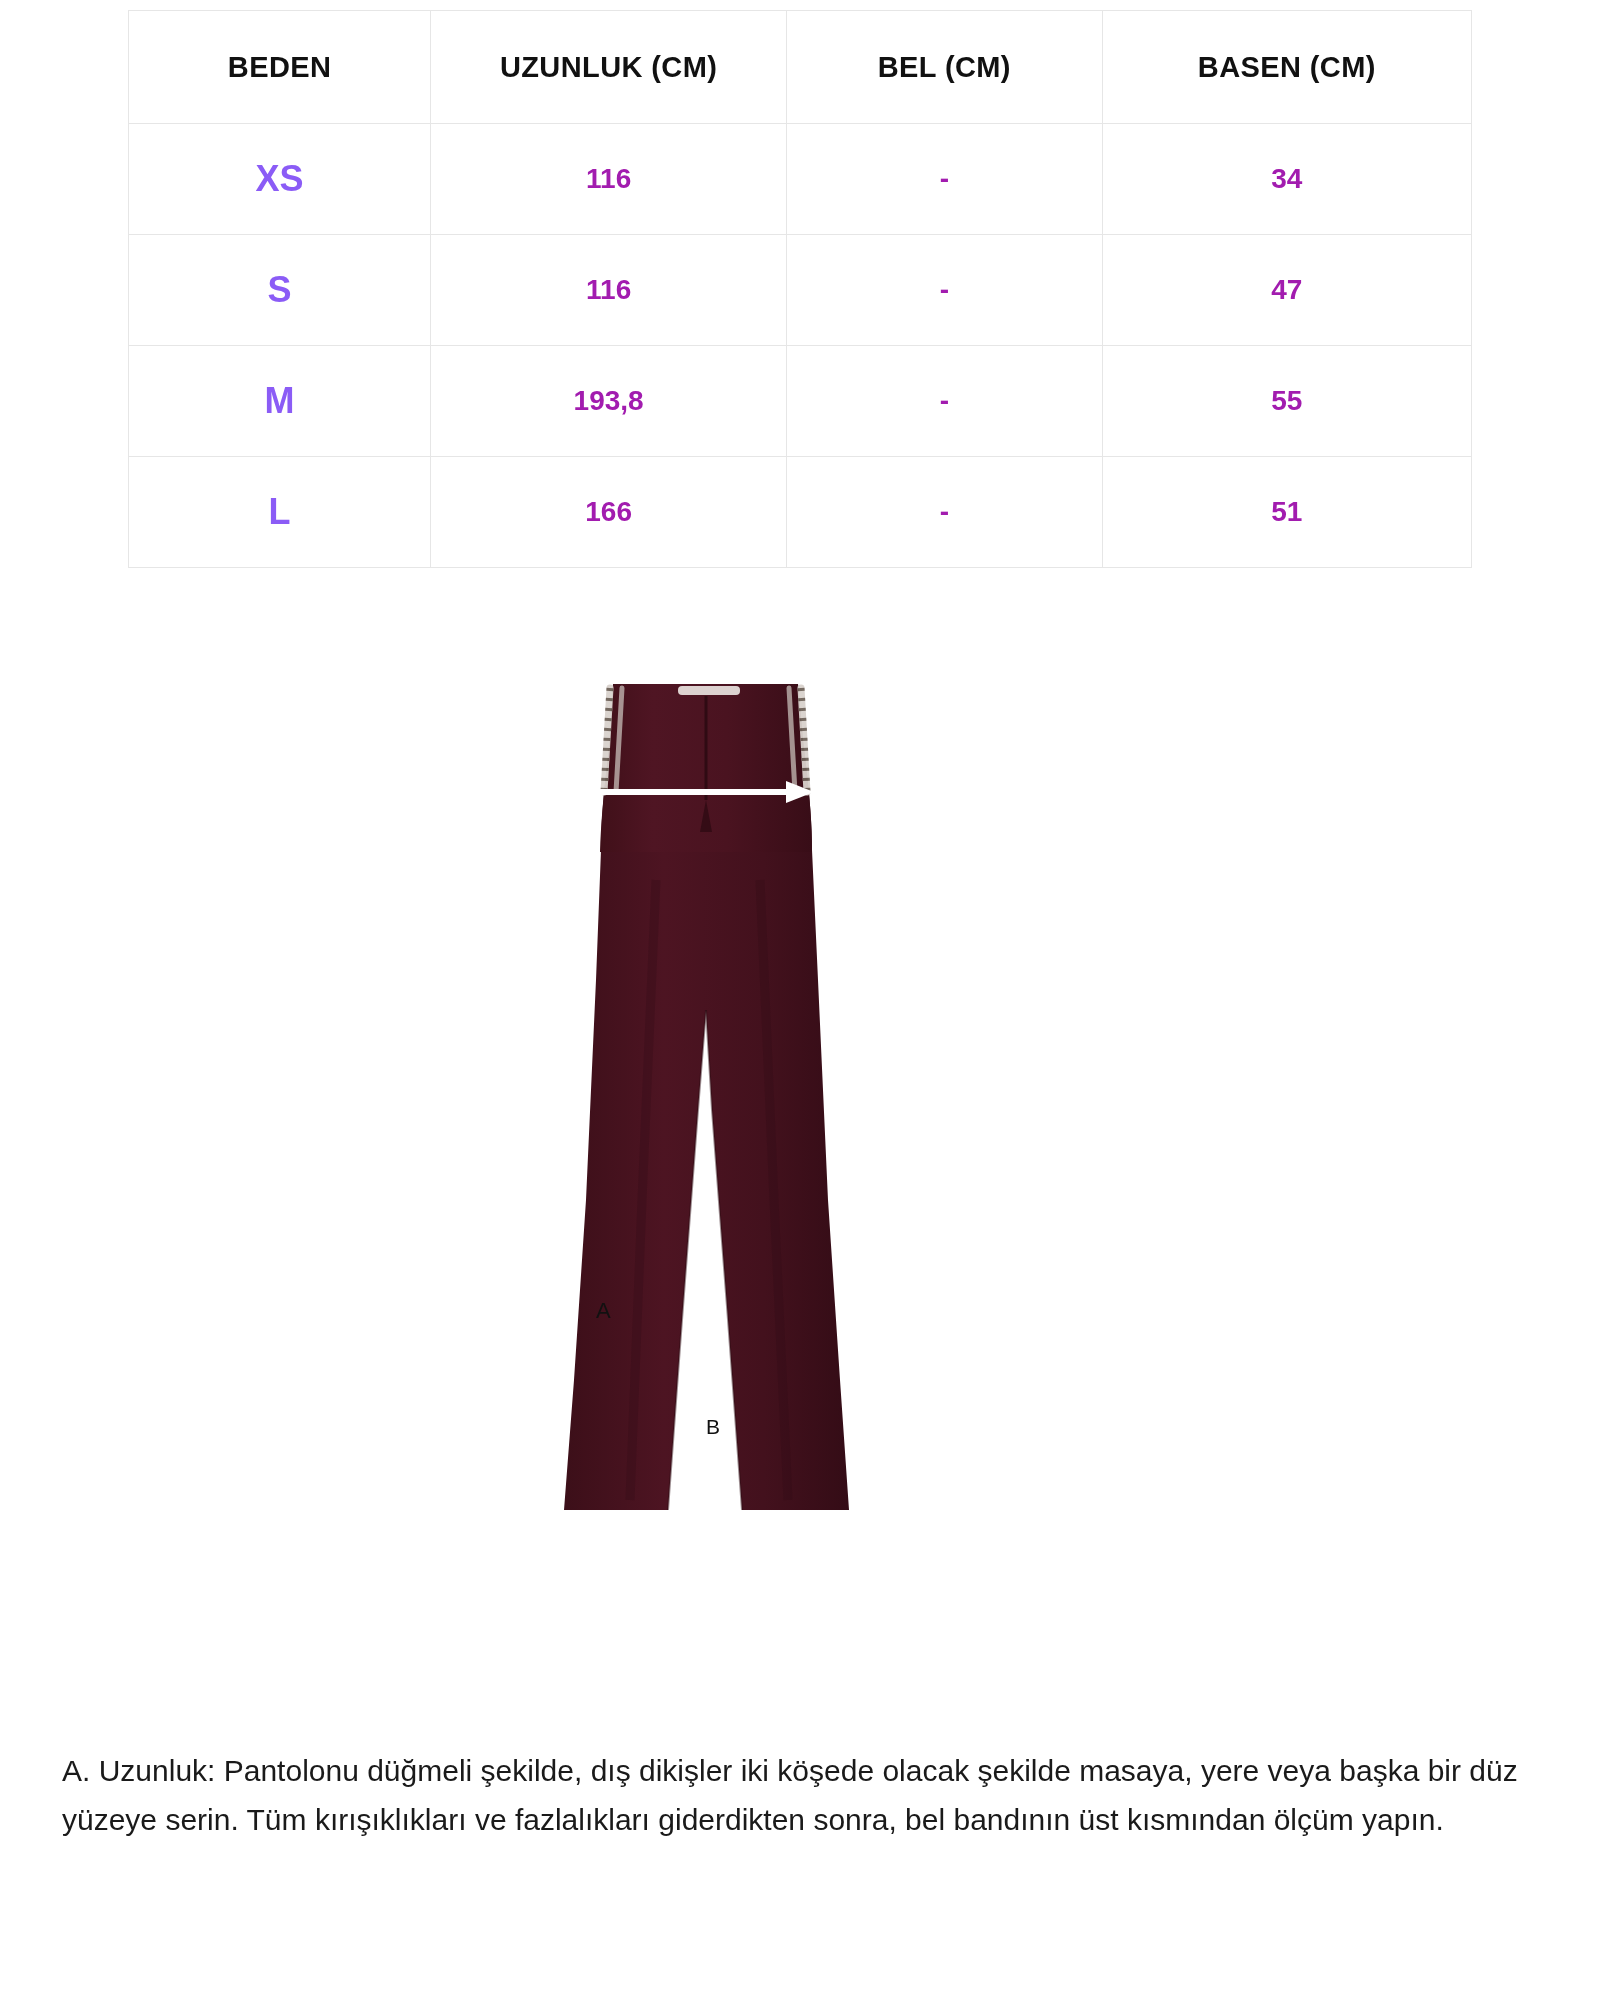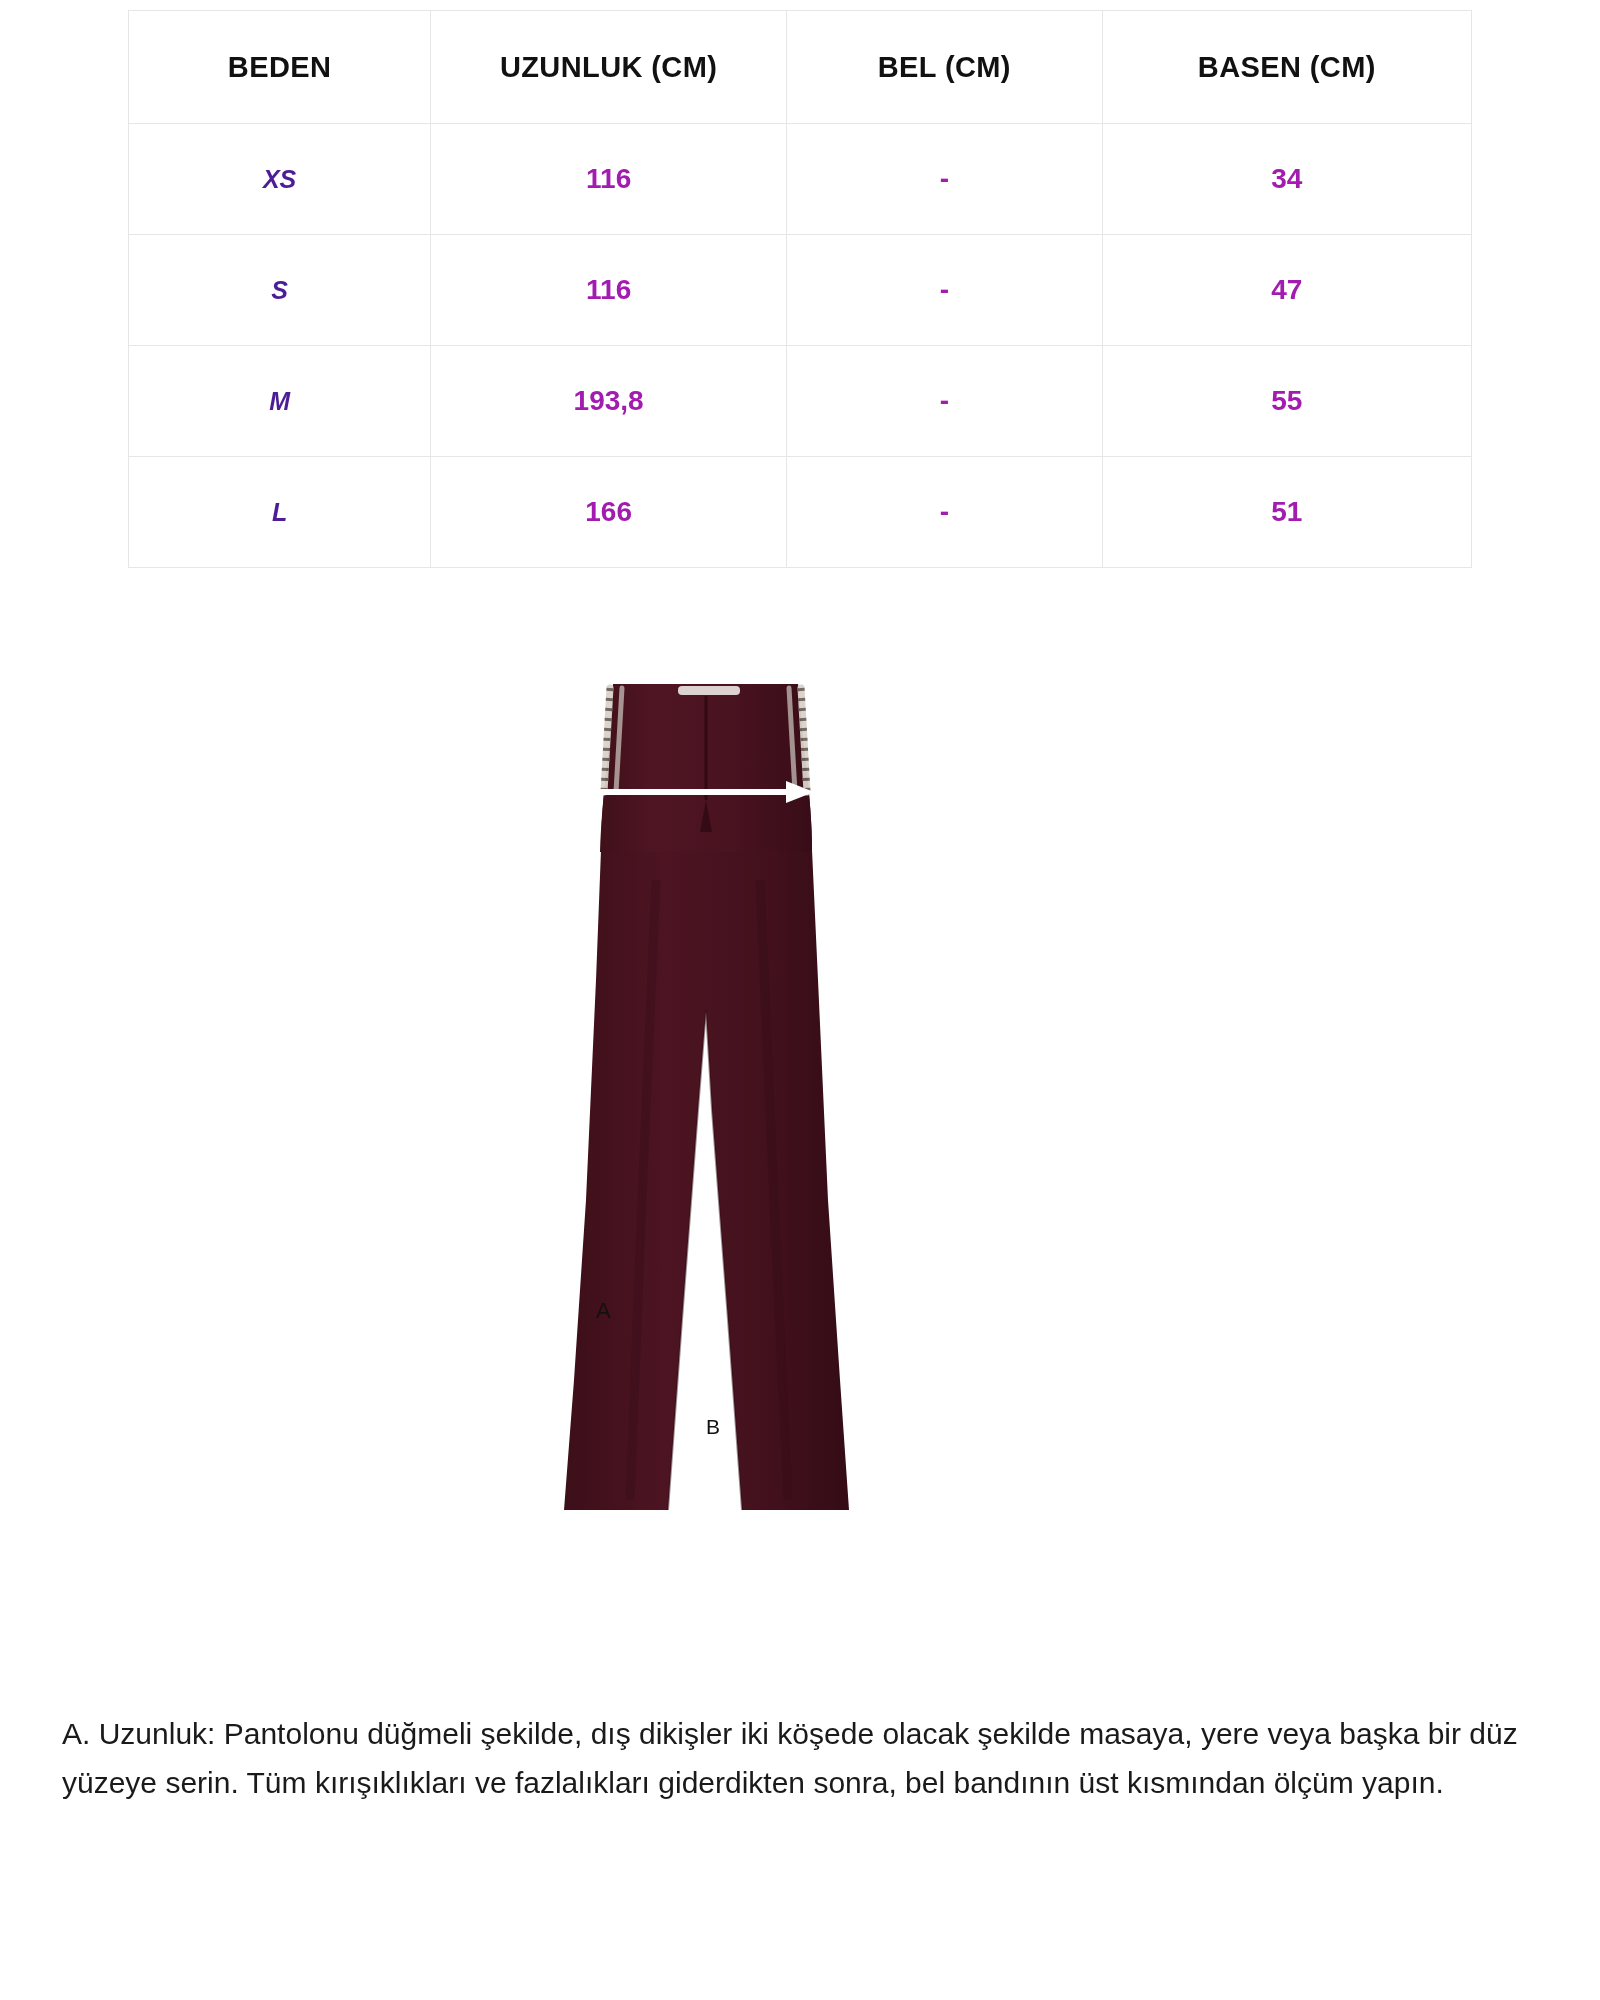--- a/index.html
+++ b/index.html
@@ -45,24 +45,23 @@
     height: 110px;
   }
   table.size-table thead th {
     font-size: 29px;
     font-weight: bold;
     letter-spacing: 0.4px;
     color: #111;
     height: 112px;
   }
   table.size-table tbody td.size-cell {
-    font-size: 25px;
+    font-size: 36px;
     font-weight: bold;
-    color: #4c1d95;
-    font-style: italic;
+    color: #8b5cf6;
   }
   table.size-table tbody td.val-cell {
     font-size: 28px;
     font-weight: bold;
     color: #a21caf;
   }
   col.c-beden { width: 22.5%; }
   col.c-uzunluk { width: 26.5%; }
   col.c-bel { width: 23.5%; }
   col.c-basen { width: 27.5%; }
@@ -104,21 +103,21 @@
     top: 795px;
     font-size: 21px;
     color: #111;
     font-family: "Liberation Sans", sans-serif;
   }
 
   
   .notes {
     position: absolute;
     left: 62px;
-    top: 1710px;
+    top: 1747px;
     width: 1500px;
   }
   .note-p {
     font-size: 30px;
     line-height: 1.62;
     color: #1a1a1a;
     margin: 0 0 42px 0;
     font-family: "Liberation Sans", sans-serif;
   }
 </style>

